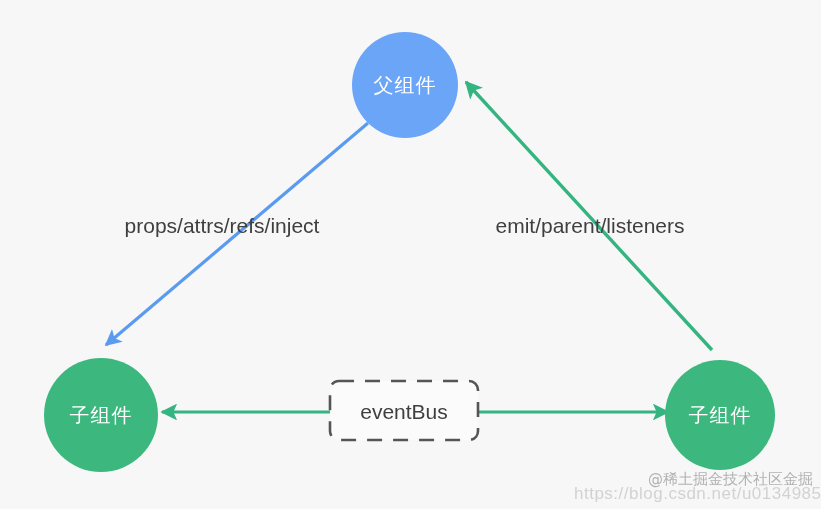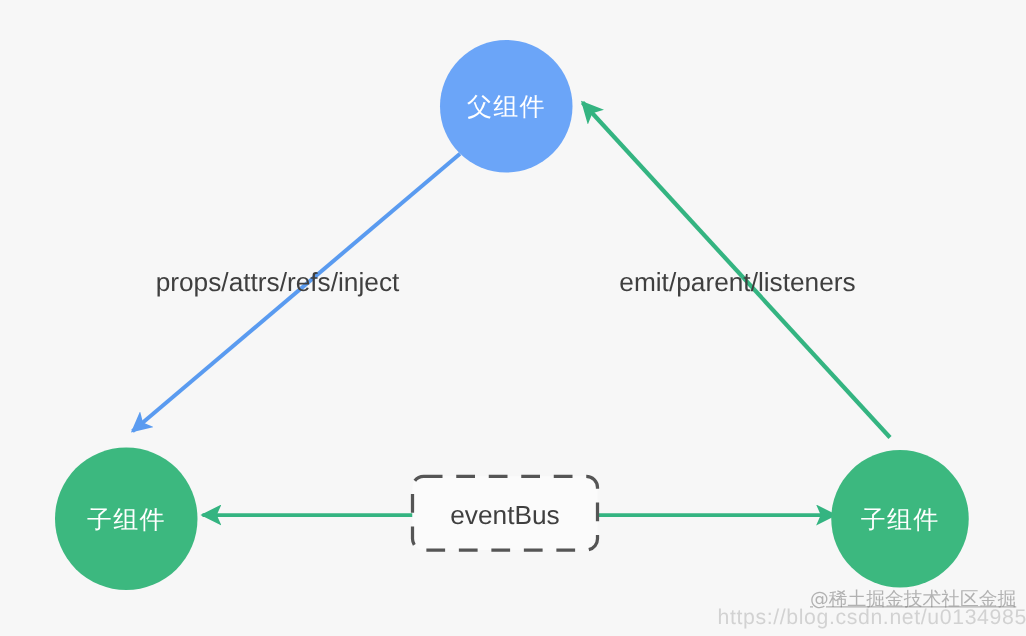--- a/index.html
+++ b/index.html
@@ -42,21 +42,20 @@
     fill: #3f3f3f;
     font-size: 21px;
   }
   .watermark-cn {
     position: absolute;
     font-family: "DejaVu Sans", "Liberation Sans", sans-serif;
     font-size: 15px;
     color: rgba(120,120,120,0.55);
     white-space: nowrap;
     pointer-events: none;
-    text-decoration: underline;
   }
   .watermark-url {
     position: absolute;
     font-family: "Liberation Sans", sans-serif;
     font-size: 17px;
     color: rgba(160,160,160,0.42);
     white-space: nowrap;
     letter-spacing: 0.5px;
     pointer-events: none;
   }

